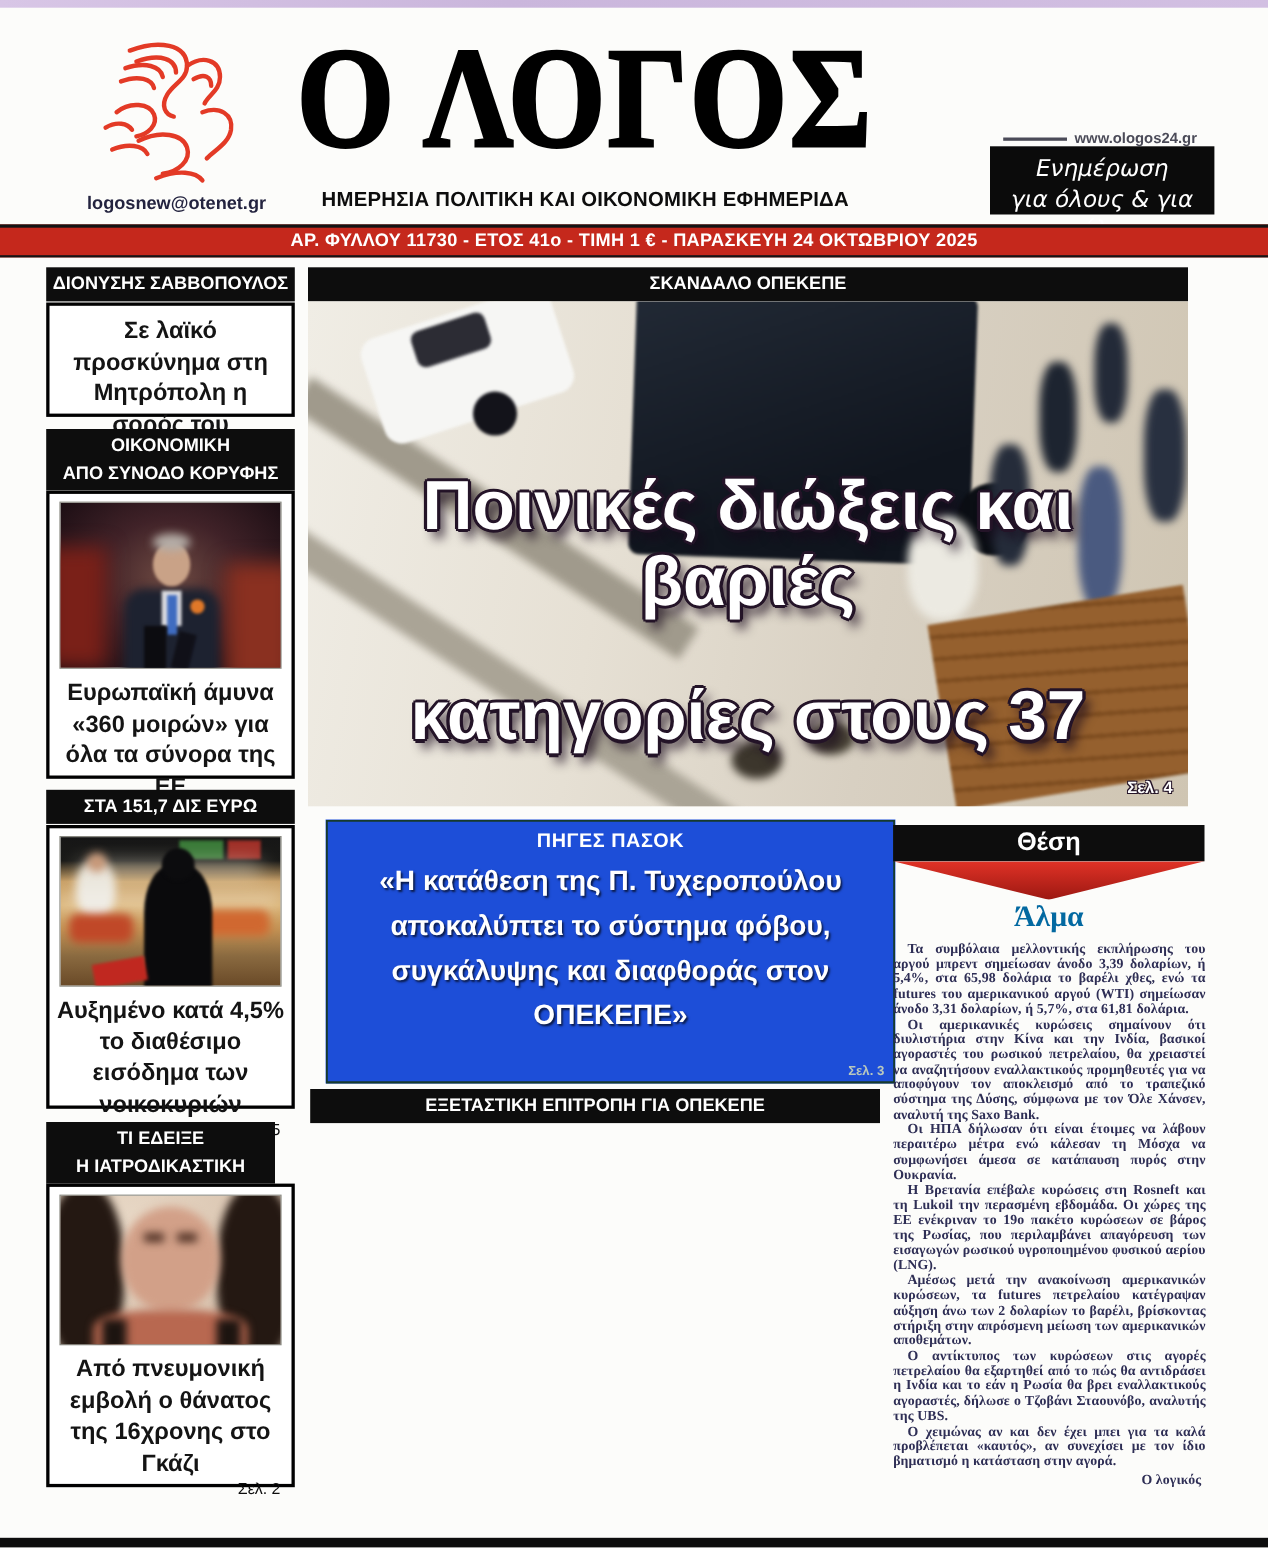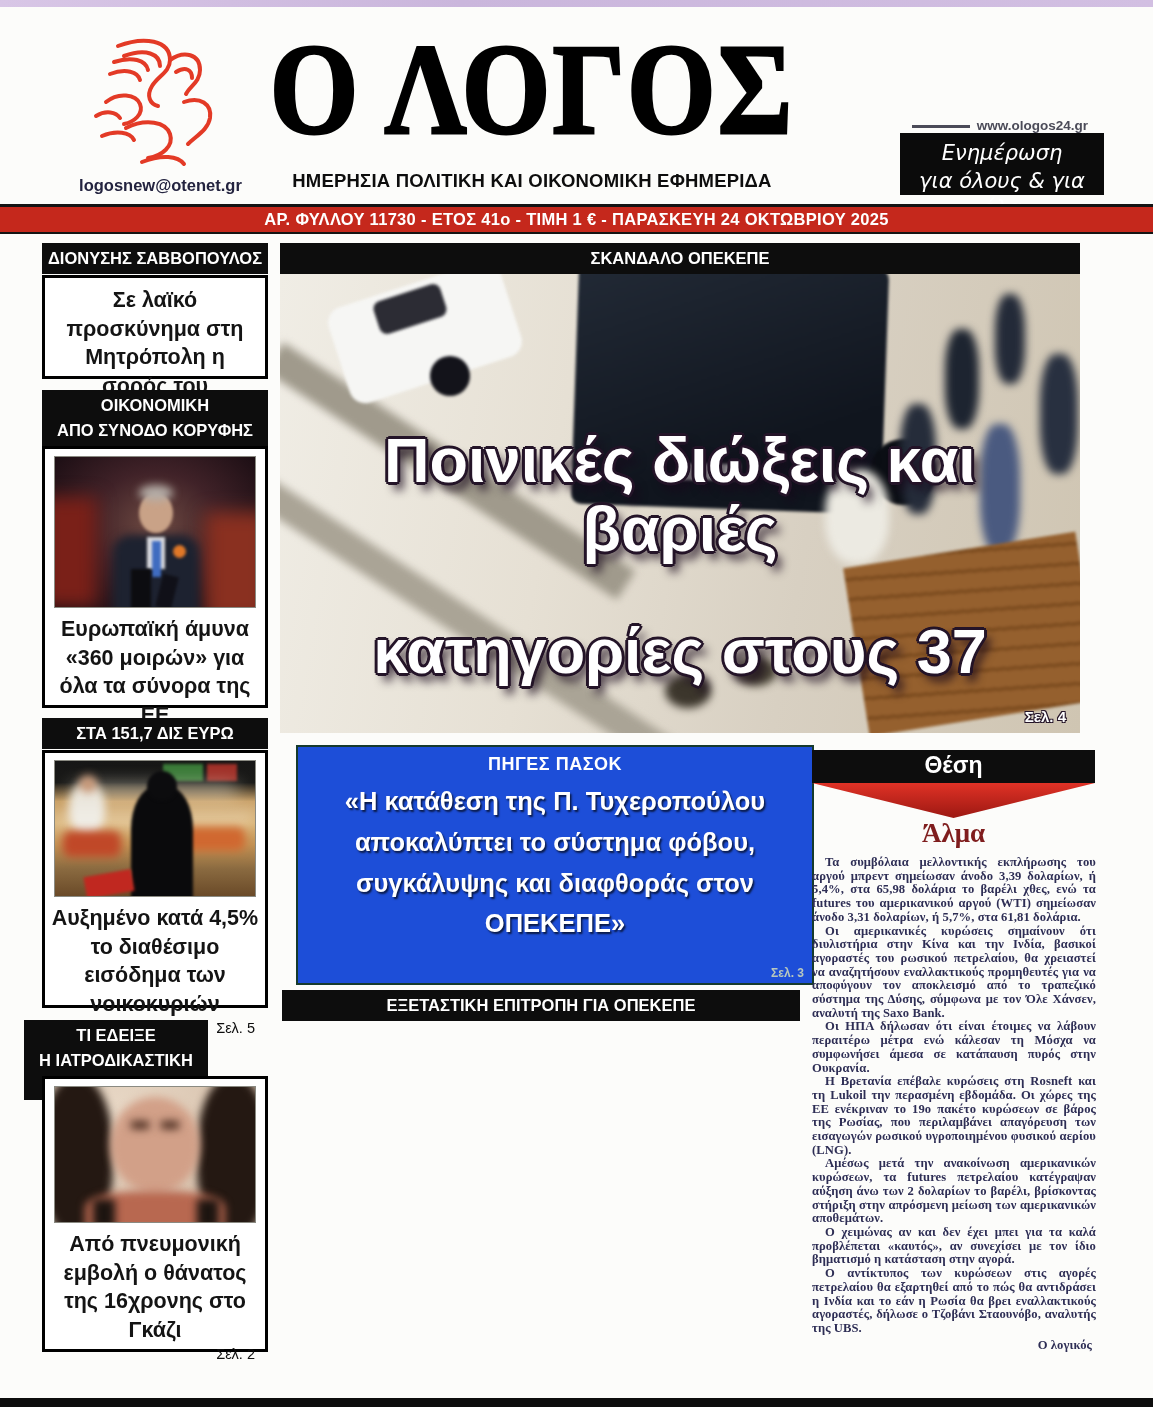--- a/index.html
+++ b/index.html
@@ -138,38 +138,38 @@
      text-shadow:1.5px 2px 2px rgba(0,0,0,.7);}
   .pasok-ref{position:absolute;right:10px;bottom:5px;color:#b9c8bd;font-weight:bold;font-size:12px;}
 
   
   .op-bar{left:812px;top:750px;width:283px;height:33px;background:#0d0d0d;color:#fff;
      text-align:center;font-size:23px;line-height:31px;font-weight:600;}
   .op-tri{left:812px;top:783px;width:283px;height:35px;
      background:linear-gradient(180deg,#e03226,#9c1812);
      clip-path:polygon(0 0,100% 0,50% 100%);}
   .op-title{left:812px;top:818px;width:283px;text-align:center;
-     font-family:"Liberation Serif",serif;font-weight:bold;font-size:27px;color:#7f1d1d;}
+     font-family:"Liberation Serif",serif;font-weight:bold;font-size:27px;color:#0369a1;}
   .op-body{left:812px;top:856px;width:284px;font-family:"Liberation Serif",serif;
      font-weight:bold;font-size:12.6px;line-height:13.7px;color:#2e2e55;text-align:justify;
      letter-spacing:.1px;}
   .op-body p{margin:0;text-indent:13px;}
   .op-sig{text-align:right;text-indent:0;padding-right:4px;margin-top:3px !important;}
 
   
   .footer-bar{left:0;top:1398px;width:1153px;height:9px;background:#0d0d0d;}
 
   
   .k1{left:42px;top:243px;width:226px;}
   .b1{left:42px;top:275px;width:226px;height:104px;}
   .k2{left:42px;top:390px;width:226px;}
   .b2{left:42px;top:446px;width:226px;height:262px;}
   .k3{left:42px;top:718px;width:226px;}
   .b3{left:42px;top:750px;width:226px;height:258px;}
-  .k4{left:24px;top:1020px;width:184px;}
+  .k4{left:42px;top:1020px;width:208px;}
   .b4{left:42px;top:1076px;width:226px;height:276px;}
   .lead-kicker{left:280px;top:243px;width:800px;}
   .com-kicker{left:282px;top:990px;width:518px;}
 </style>
 </head>
 <body>
 
 <div class="page">
 
   <div class="abs top-strip"></div>
@@ -310,19 +310,19 @@
 
   <div class="abs op-bar">Θέση</div>
   <div class="abs op-tri"></div>
   <div class="abs op-title">Άλμα</div>
   <div class="abs op-body">
     <p>Τα συμβόλαια μελλοντικής εκπλήρωσης του αργού μπρεντ σημείωσαν άνοδο 3,39 δολαρίων, ή 5,4%, στα 65,98 δολάρια το βαρέλι χθες, ενώ τα futures του αμερικανικού αργού (WTI) σημείωσαν άνοδο 3,31 δολαρίων, ή 5,7%, στα 61,81 δολάρια.</p>
     <p>Οι αμερικανικές κυρώσεις σημαίνουν ότι διυλιστήρια στην Κίνα και την Ινδία, βασικοί αγοραστές του ρωσικού πετρελαίου, θα χρειαστεί να αναζητήσουν εναλλακτικούς προμηθευτές για να αποφύγουν τον αποκλεισμό από το τραπεζικό σύστημα της Δύσης, σύμφωνα με τον Όλε Χάνσεν, αναλυτή της Saxo Bank.</p>
     <p>Οι ΗΠΑ δήλωσαν ότι είναι έτοιμες να λάβουν περαιτέρω μέτρα ενώ κάλεσαν τη Μόσχα να συμφωνήσει άμεσα σε κατάπαυση πυρός στην Ουκρανία.</p>
     <p>Η Βρετανία επέβαλε κυρώσεις στη Rosneft και τη Lukoil την περασμένη εβδομάδα. Οι χώρες της ΕΕ ενέκριναν το 19ο πακέτο κυρώσεων σε βάρος της Ρωσίας, που περιλαμβάνει απαγόρευση των εισαγωγών ρωσικού υγροποιημένου φυσικού αερίου (LNG).</p>
     <p>Αμέσως μετά την ανακοίνωση αμερικανικών κυρώσεων, τα futures πετρελαίου κατέγραψαν αύξηση άνω των 2 δολαρίων το βαρέλι, βρίσκοντας στήριξη στην απρόσμενη μείωση των αμερικανικών αποθεμάτων.</p>
+    <p>Ο αντίκτυπος των κυρώσεων στις αγορές πετρελαίου θα εξαρτηθεί από το πώς θα αντιδράσει η Ινδία και το εάν η Ρωσία θα βρει εναλλακτικούς αγοραστές, δήλωσε ο Τζοβάνι Σταουνόβο, αναλυτής της UBS.</p>
     <p>Ο χειμώνας αν και δεν έχει μπει για τα καλά προβλέπεται «καυτός», αν συνεχίσει με τον ίδιο βηματισμό η κατάσταση στην αγορά.</p>
-    <p>Ο αντίκτυπος των κυρώσεων στις αγορές πετρελαίου θα εξαρτηθεί από το πώς θα αντιδράσει η Ινδία και το εάν η Ρωσία θα βρει εναλλακτικούς αγοραστές, δήλωσε ο Τζοβάνι Σταουνόβο, αναλυτής της UBS.</p>
     <p class="op-sig">Ο λογικός</p>
   </div>
 
   <div class="abs footer-bar"></div>
 </div>
 
 </body></html>

